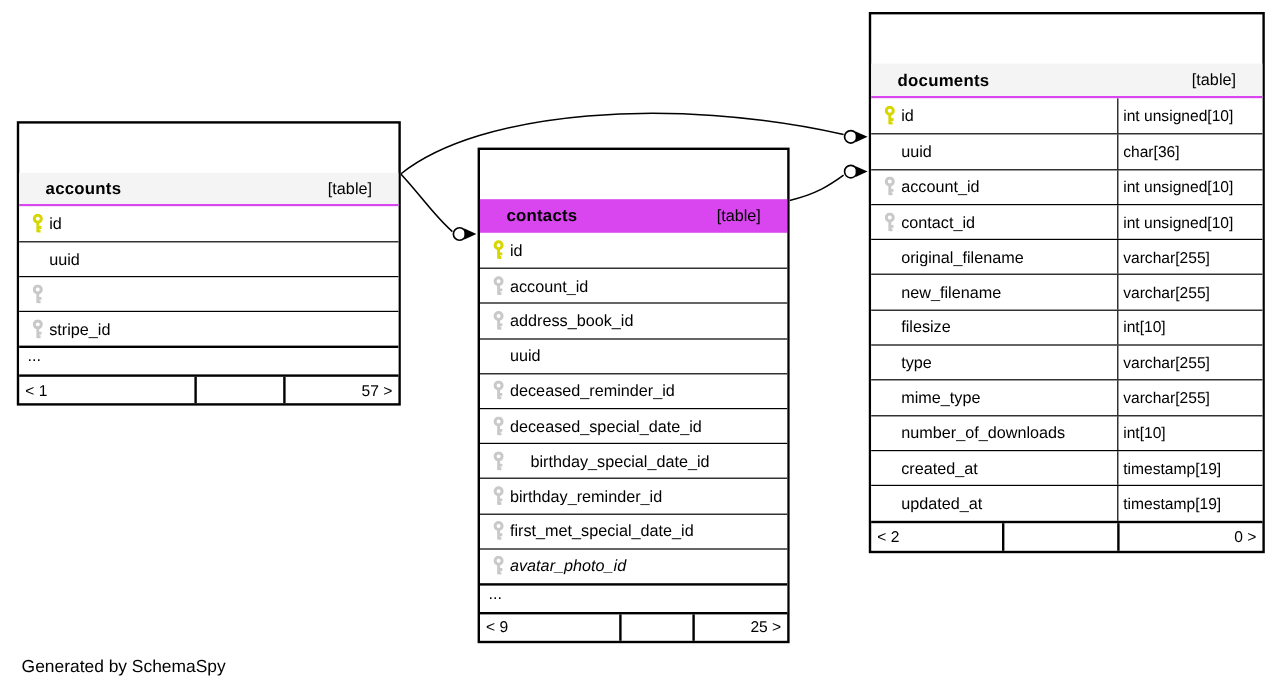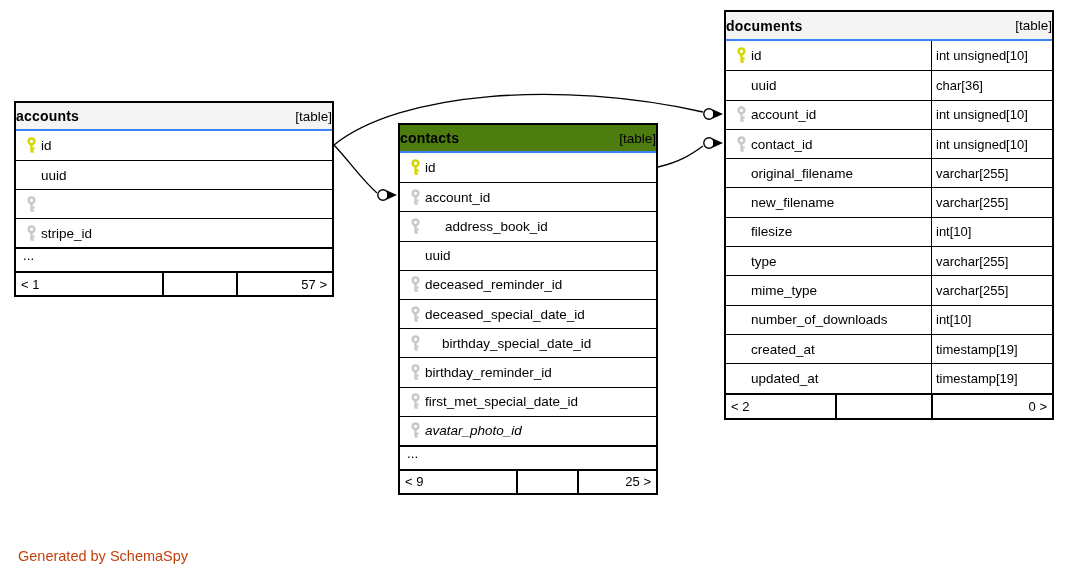--- a/index.html
+++ b/index.html
@@ -7,40 +7,40 @@
     width:1071px;height:579px;background:#ffffff;position:relative;overflow:hidden;
     font-family:"Liberation Sans","DejaVu Sans",sans-serif;color:#000;
   }
   #diagram{position:absolute;inset:0;}
   .edges{position:absolute;left:0;top:0;z-index:1;pointer-events:none;}
   .tbl{
     position:absolute;background:#ffffff;border:2px solid #000;
     box-sizing:border-box;z-index:2;
   }
   .tbl-head{
-    background:#f4f4f4;border-bottom:2px solid #3b82f6;display:flex;align-items:center;
-    justify-content:space-between;padding:0 0;box-sizing:border-box;
+    background:#f4f4f4;border-bottom:2px solid #d946ef;display:flex;align-items:center;
+    justify-content:space-between;padding:0 22px;box-sizing:border-box;margin-top:41px;
   }
   .tbl-name{font-weight:bold;font-size:14px;letter-spacing:0.2px;}
   .tbl-tag{font-size:13.5px;}
   .row{display:flex;align-items:center;box-sizing:border-box;font-size:13.5px;background:#fff;}
   .row + .row{border-top:1px solid #000;}
   .row.ellipsis{border-top:2px solid #000;padding-left:7px;align-items:flex-start;}
   .row.ellipsis span{line-height:10px;margin-top:2px;}
   .key-slot{width:20px;min-width:20px;display:flex;justify-content:center;align-items:center;padding-left:5px;}
   .col-name{white-space:nowrap;overflow:hidden;flex:1;}
   .col-type{
     border-left:1px solid #000;align-self:stretch;display:flex;align-items:center;
     padding-left:4px;box-sizing:border-box;font-size:13px;white-space:nowrap;
   }
   .tfoot{display:flex;border-top:2px solid #000;box-sizing:border-box;font-size:13px;align-items:stretch;}
   .fcell{display:flex;align-items:center;box-sizing:border-box;padding:0 5px;overflow:hidden;}
   .fcell + .fcell{border-left:2px solid #000;}
   .f-right{justify-content:flex-end;}
-  .generated{position:absolute;left:18px;top:548px;font-size:14.5px;color:#c2410c;z-index:3;}
+  .generated{position:absolute;left:18px;top:548px;font-size:14.5px;color:#000000;z-index:3;}
 </style>
 </head>
 <body>
 
 <div id="diagram">
     <svg width="1071" height="579" class="edges">
       <g>
         <path d="M 334 145 C 400 92, 560 80, 703 112" fill="none" stroke="#000000" stroke-width="1.3"></path>
         <circle cx="709" cy="114" r="5.2" fill="#ffffff" stroke="#000000" stroke-width="1.4"></circle>
         <polygon points="723,114 713,109.5 713,118.5" fill="#000000"></polygon>
@@ -94,21 +94,21 @@
       <div class="row ellipsis" style="height: 24px;">
         <span>...</span>
       </div>
       <div class="tfoot" style="height: 24px;">
         <span class="fcell f-left" style="width: 146px; flex-grow: 1;">&lt; 1</span>
         <span class="fcell f-center" style="width: 74px; flex-grow: 1;"></span>
         <span class="fcell f-right" style="width: 96px; flex-grow: 1;">57 &gt;</span>
       </div>
     </div>
     <div class="tbl" style="left: 398px; top: 123px; width: 260px; border-color: rgb(0, 0, 0);">
-      <div class="tbl-head" style="height: 28px; background: #4d7c0f;">
+      <div class="tbl-head" style="height: 28px; background: #d946ef;">
         <span class="tbl-name">contacts</span>
         <span class="tbl-tag">[table]</span>
       </div>
       <div class="row" style="height: 29.2px;">
         <span class="key-slot">
           <svg width="13" height="17" viewBox="0 0 13 17">
             <circle cx="6.5" cy="4.3" r="2.9" fill="none" stroke="#d6d600" stroke-width="2.5"></circle>
             <path d="M6.5 7.2 L6.5 15.6 M6.5 11.6 L9.6 11.6 M6.5 14.6 L8.8 14.6" fill="none" stroke="#d6d600" stroke-width="2.4"></path>
           </svg>
         </span>
@@ -116,21 +116,21 @@
       </div>
       <div class="row" style="height: 29.2px;">
         <span class="key-slot">
           <svg width="13" height="17" viewBox="0 0 13 17">
             <circle cx="6.5" cy="4.3" r="2.9" fill="none" stroke="#c9c9c9" stroke-width="2.5"></circle>
             <path d="M6.5 7.2 L6.5 15.6 M6.5 11.6 L9.6 11.6 M6.5 14.6 L8.8 14.6" fill="none" stroke="#c9c9c9" stroke-width="2.4"></path>
           </svg>
         </span>
         <span class="col-name">account_id</span>
       </div>
-      <div class="row" style="height: 29.2px; gap: 20px;">
+      <div class="row" style="height: 29.2px;">
         <span class="key-slot">
           <svg width="13" height="17" viewBox="0 0 13 17">
             <circle cx="6.5" cy="4.3" r="2.9" fill="none" stroke="#c9c9c9" stroke-width="2.5"></circle>
             <path d="M6.5 7.2 L6.5 15.6 M6.5 11.6 L9.6 11.6 M6.5 14.6 L8.8 14.6" fill="none" stroke="#c9c9c9" stroke-width="2.4"></path>
           </svg>
         </span>
         <span class="col-name">address_book_id</span>
       </div>
       <div class="row" style="height: 29.2px;">
         <span class="key-slot"></span>

